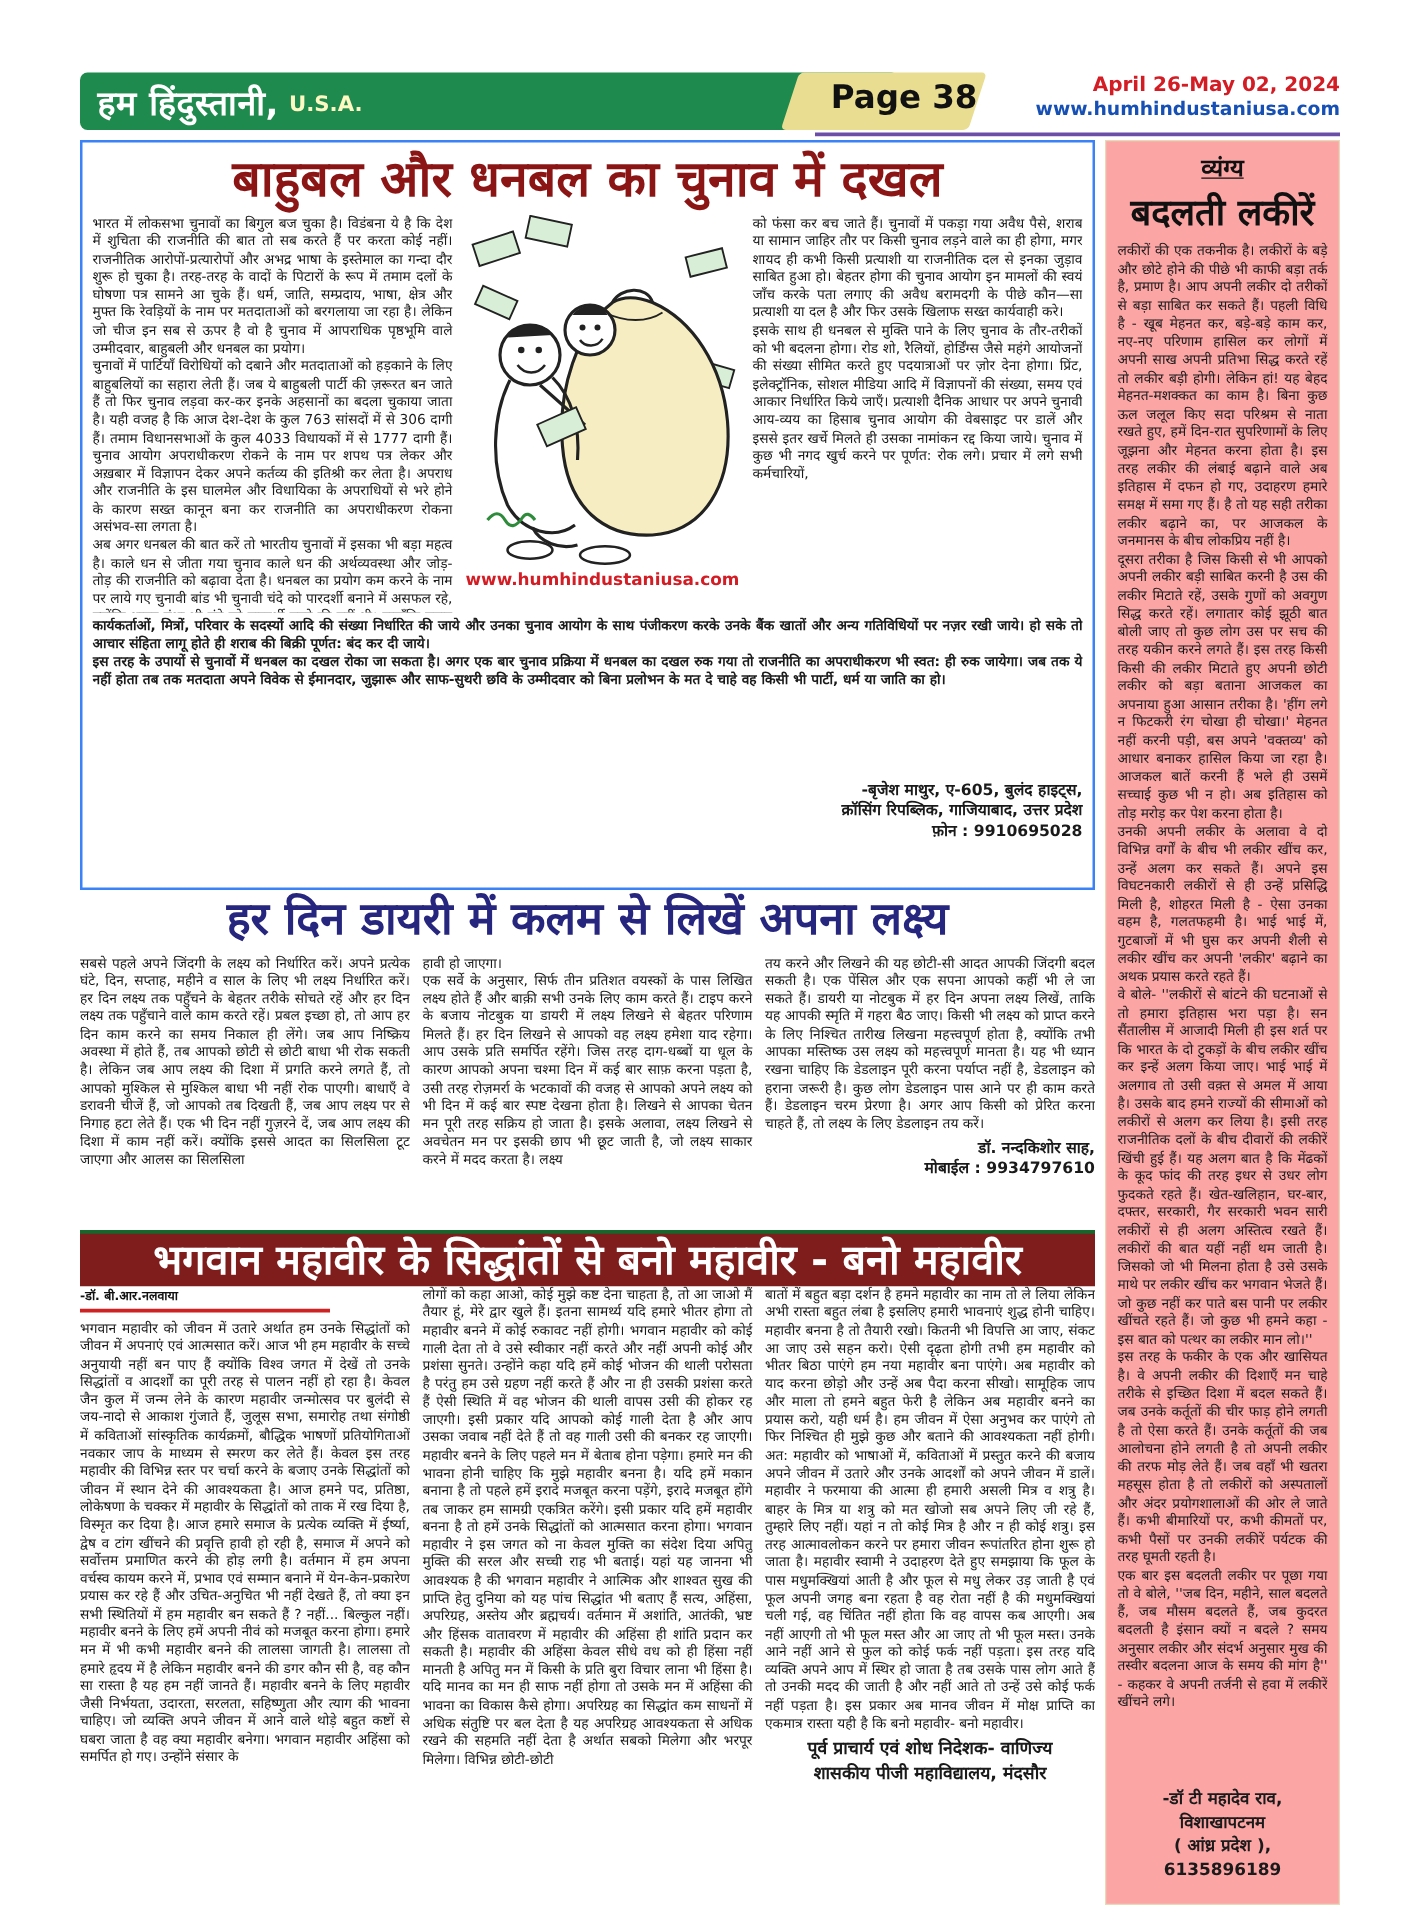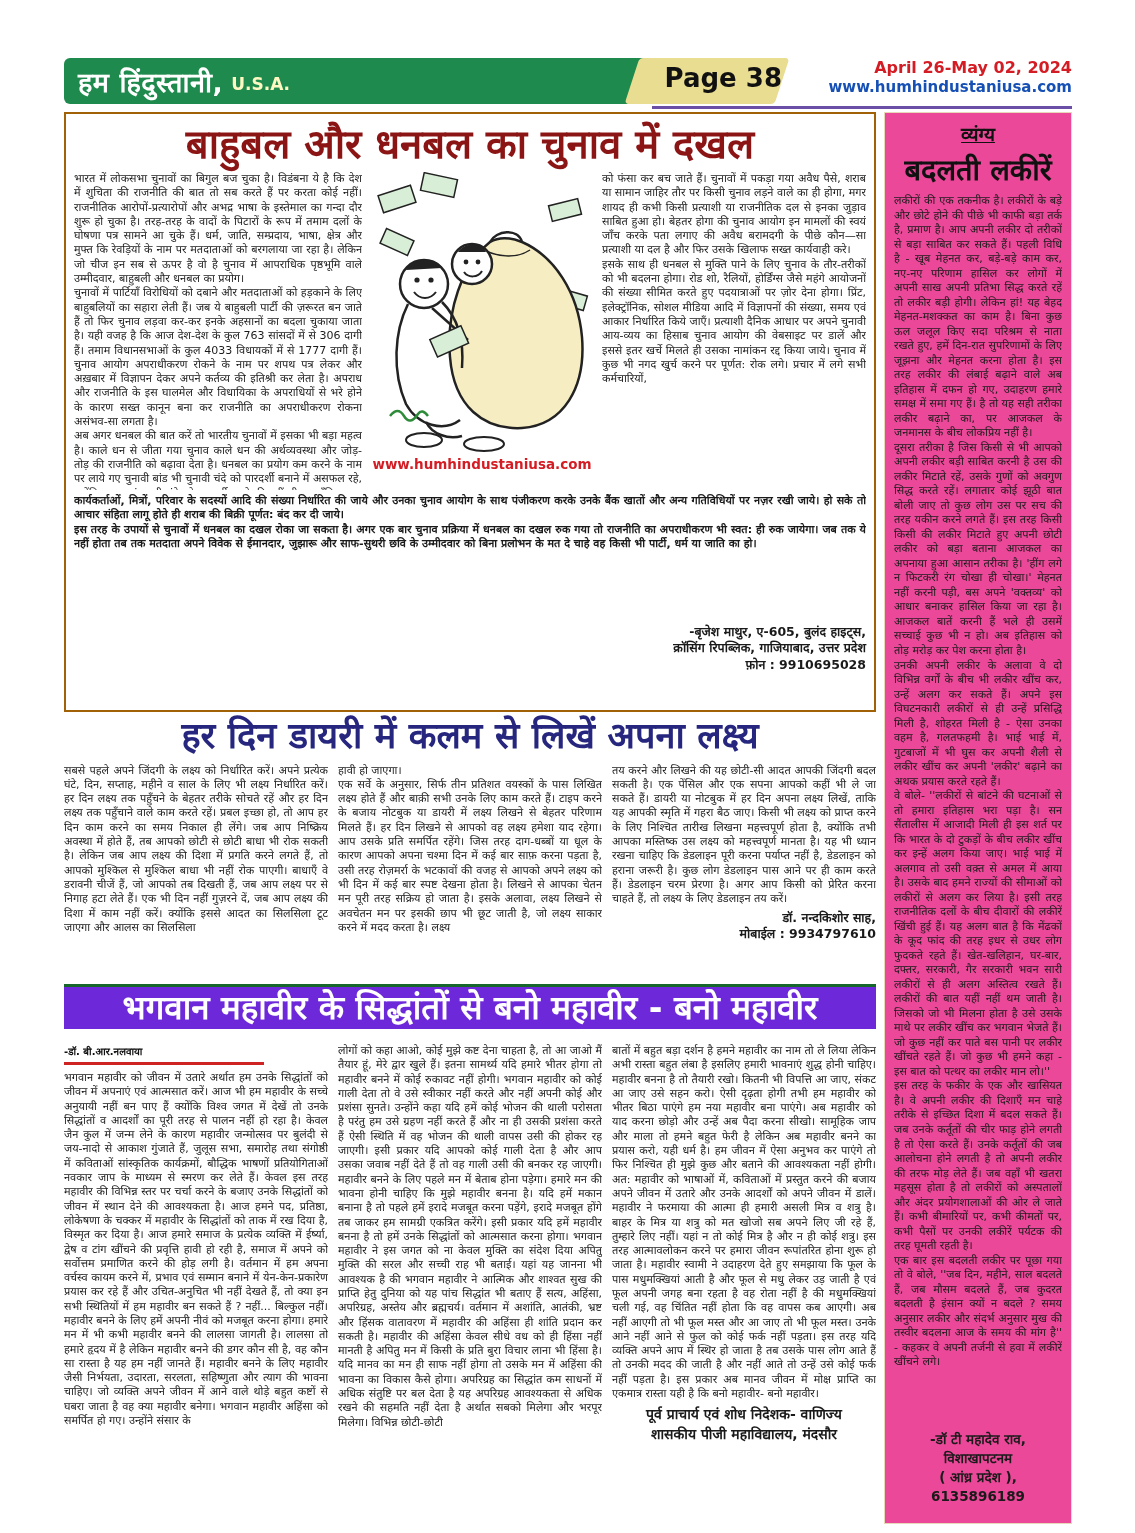--- a/index.html
+++ b/index.html
@@ -14,48 +14,48 @@
   .page-badge{position:absolute;left:568px;top:0;width:150px;height:46px;background:#e9dd92;transform:skewX(-18deg);border-radius:4px;}
   .page-badge-label{position:absolute;left:578px;top:5px;width:140px;text-align:right;font-weight:bold;font-size:26px;color:#111;}
   .mast-right{position:absolute;right:0;top:0;width:300px;text-align:right;}
   .mast-date{color:#d41c24;font-weight:bold;font-size:16px;}
   .mast-site{color:#1650b4;font-weight:bold;font-size:15px;margin-top:1px;}
   .mast-rule{position:absolute;right:0;top:48px;width:420px;height:3px;background:#6b4fa6;}
 
   
   .content{position:absolute;left:64px;top:112px;width:1008px;height:1412px;display:flex;gap:8px;}
   .main-col{width:812px;display:flex;flex-direction:column;}
-  .sidebar{width:250px;background:#ec4899;border:1px solid #e8d9b8;box-sizing:border-box;padding:8px 9px;overflow:hidden;}
+  .sidebar{width:250px;background:#fca5a5;border:1px solid #e8d9b8;box-sizing:border-box;padding:8px 9px;overflow:hidden;}
 
   .paras{white-space:pre-line;text-align:justify;}
   .body-txt{font-size:11px;line-height:1.3;}
 
   
-  .article1{height:600px;border:2px solid #a16207;box-sizing:border-box;padding:6px 8px;overflow:hidden;background:#fff;}
+  .article1{height:600px;border:2px solid #3b82f6;box-sizing:border-box;padding:6px 8px;overflow:hidden;background:#fff;}
   .a1-title{color:#8b1515;font-size:40px;font-weight:bold;text-align:center;line-height:1.1;margin:2px 0 6px 0;}
   .a1-row{display:flex;gap:9px;height:318px;overflow:hidden;}
   .a1-c1{width:288px;overflow:hidden;}
   .a1-mid{width:222px;display:flex;flex-direction:column;align-items:center;}
   .a1-c3{width:264px;overflow:hidden;}
   .cartoon-box{width:220px;height:282px;}
   .cartoon-url{color:#d41c24;font-weight:bold;font-size:13.5px;margin-top:2px;}
   .a1-bottom{height:128px;overflow:hidden;margin-top:4px;font-weight:bold;}
   .a1-byline{text-align:right;font-weight:bold;font-size:12.5px;line-height:1.3;margin-top:2px;}
 
   
   .article2{height:272px;padding-top:4px;box-sizing:border-box;overflow:hidden;}
   .a2-title{color:#26267e;font-size:36px;font-weight:bold;text-align:center;line-height:1.1;margin:0 0 8px 0;}
   .cols3{display:flex;gap:10px;}
   .col3rd{width:264px;overflow:hidden;}
   .a2-cols{height:212px;}
   .a2-byline{text-align:right;font-weight:bold;font-size:12.5px;line-height:1.35;margin-top:3px;}
 
   
   .article3{height:540px;overflow:hidden;}
-  .a3-banner{background:#6d28d9;border-top:3px solid #17672c;color:#ffffff;font-size:33px;font-weight:bold;text-align:center;line-height:1.15;padding:2px 4px;margin-bottom:15px;}
+  .a3-banner{background:#7f1d1d;border-top:3px solid #17672c;color:#ffffff;font-size:33px;font-weight:bold;text-align:center;line-height:1.15;padding:2px 4px;margin-bottom:0;}
   .a3-author{font-weight:bold;font-size:10px;color:#111;}
   .a3-author-rule{width:200px;height:3px;background:#cf2222;margin:4px 0 6px 0;}
   .a3-cols{height:470px;}
   .a3-byline{text-align:center;font-weight:bold;font-size:14px;line-height:1.4;margin-top:4px;}
 
   
   .sb-kicker{text-align:center;font-weight:bold;font-size:19px;text-decoration:underline;color:#111;}
   .sb-title{text-align:center;font-weight:bold;font-size:29px;color:#111;margin:2px 0 6px 0;}
   .sb-body{font-size:11px;line-height:1.32;height:1230px;overflow:hidden;}
   .sb-byline{font-weight:bold;font-size:13.5px;text-align:center;line-height:1.4;margin-top:6px;}

